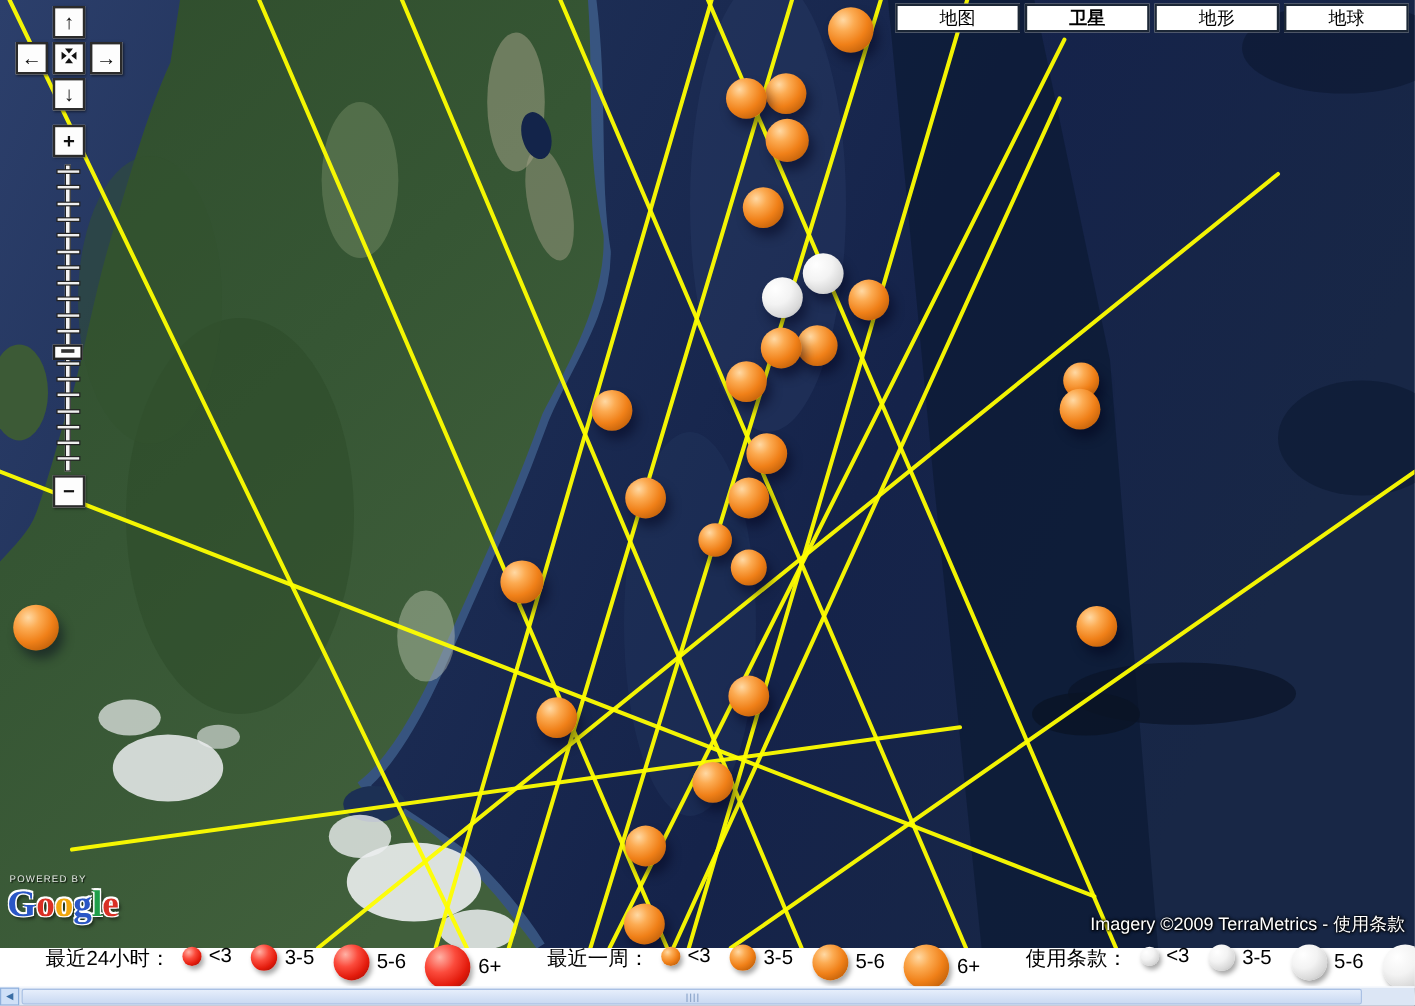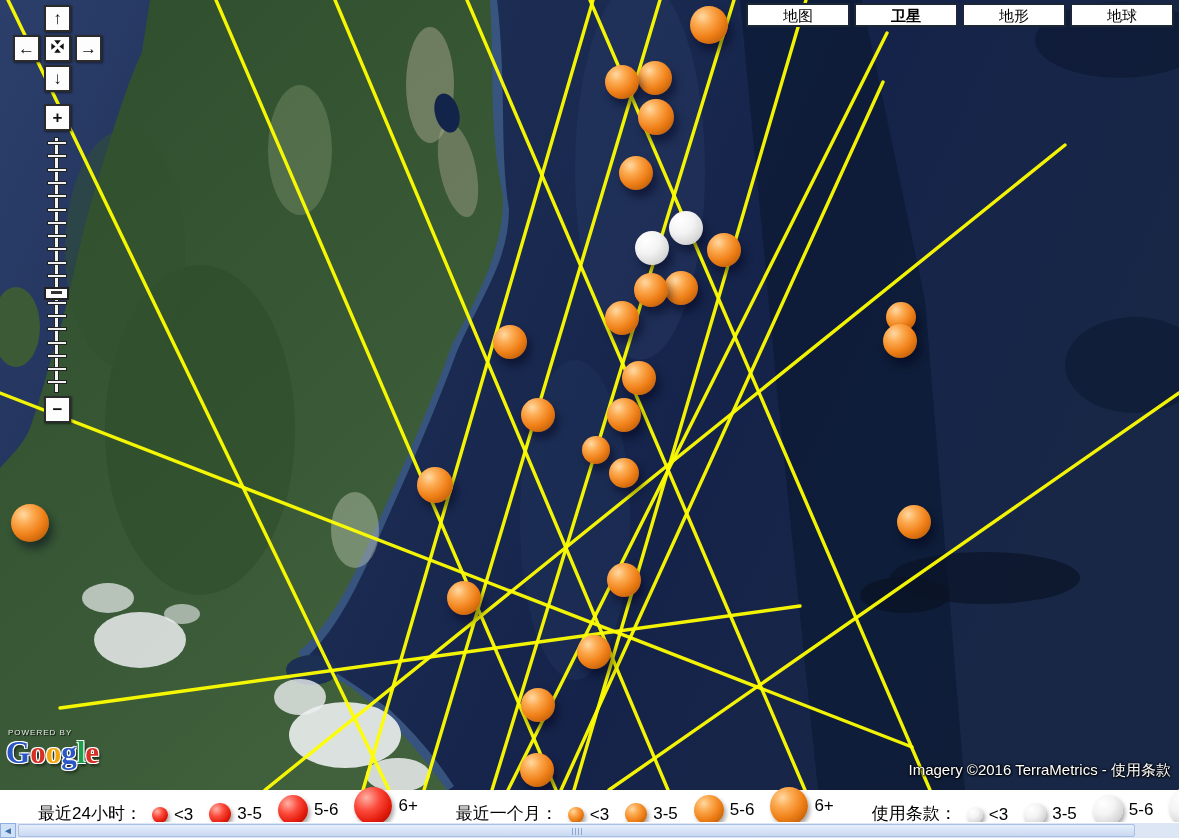--- a/index.html
+++ b/index.html
@@ -47,21 +47,21 @@
     border-right:3px solid #fff;border-bottom:4px solid #fff;padding-left:6px;}
   #scale-mi{width:130px;height:22px;box-sizing:border-box;border-left:3px solid #fff;
     border-right:3px solid #fff;border-top:4px solid #fff;margin-top:-4px;padding-left:6px;line-height:22px;}
   #attrib{position:absolute;right:8px;top:761px;font-size:15px;color:#fff;
     text-shadow:0 1px 2px #000,1px 0 2px #000,0 0 3px #000;}
   #attrib a{color:#fff;text-decoration:none;text-align:right;}
 
   
   #legend{position:absolute;left:0;top:790px;width:1179px;height:32px;background:#fff;
     display:flex;align-items:center;font-size:17px;color:#000;padding-left:38px;box-sizing:border-box;}
-  .lgroup{display:flex;align-items:flex-end;flex:none;}
+  .lgroup{display:flex;align-items:flex-start;flex:none;}
   .lgroup .ltitle{margin-right:10px;flex:none;}
   .litem{display:flex;align-items:center;margin-right:16px;flex:none;}
   .litem .llabel{margin-left:6px;}
 
   
   #hscroll{position:absolute;left:0;top:822px;width:1179px;height:16px;background:#dce6f5;border-top:1px solid #fff;box-sizing:border-box;}
   #hs-left{position:absolute;left:0;top:0;width:16px;height:15px;background:#cfe0f7;
     border:1px solid #8fb0dc;box-sizing:border-box;color:#3a6ea5;font-size:10px;line-height:13px;
     text-align:center;cursor:pointer;padding:0;}
   #hs-thumb{position:absolute;left:18px;top:1px;width:1117px;height:13px;border-radius:2px;
@@ -211,21 +211,21 @@
         <button class="mtbtn active">卫星</button>
         <button class="mtbtn">地形</button>
         <button class="mtbtn">地球</button>
       </div>
 
     <div id="powered">POWERED BY</div>
     <div id="glogo"><span style="color: rgb(42, 86, 198);">G</span><span style="color: rgb(217, 48, 37);">o</span><span style="color: rgb(240, 166, 12);">o</span><span style="color: rgb(42, 86, 198);">g</span><span style="color: rgb(30, 158, 74);">l</span><span style="color: rgb(217, 48, 37);">e</span></div>
 
 
     <div id="attrib">
-      <span>Imagery ©2016 TerraMetrics - </span><a href="#">使用条款</a>
+      <span>Imagery ©2009 TerraMetrics - </span><a href="#">使用条款</a>
     </div>
   </div>
 
   <div id="legend">
       <div class="lgroup">
         <span class="ltitle">最近24小时：</span>
         <span class="litem">
           <span class="sphere legend-sphere red" style="width: 16px; height: 16px;"></span>
           <span class="llabel">&lt;3</span>
         </span>
@@ -236,21 +236,21 @@
         <span class="litem">
           <span class="sphere legend-sphere red" style="width: 30px; height: 30px;"></span>
           <span class="llabel">5-6</span>
         </span>
         <span class="litem">
           <span class="sphere legend-sphere red" style="width: 38px; height: 38px;"></span>
           <span class="llabel">6+</span>
         </span>
       </div>
       <div class="lgroup" style="margin-left: 22px;">
-        <span class="ltitle">最近一个月：</span>
+        <span class="ltitle">最近一周：</span>
         <span class="litem">
           <span class="sphere legend-sphere orange" style="width: 16px; height: 16px;"></span>
           <span class="llabel">&lt;3</span>
         </span>
         <span class="litem">
           <span class="sphere legend-sphere orange" style="width: 22px; height: 22px;"></span>
           <span class="llabel">3-5</span>
         </span>
         <span class="litem">
           <span class="sphere legend-sphere orange" style="width: 30px; height: 30px;"></span>

